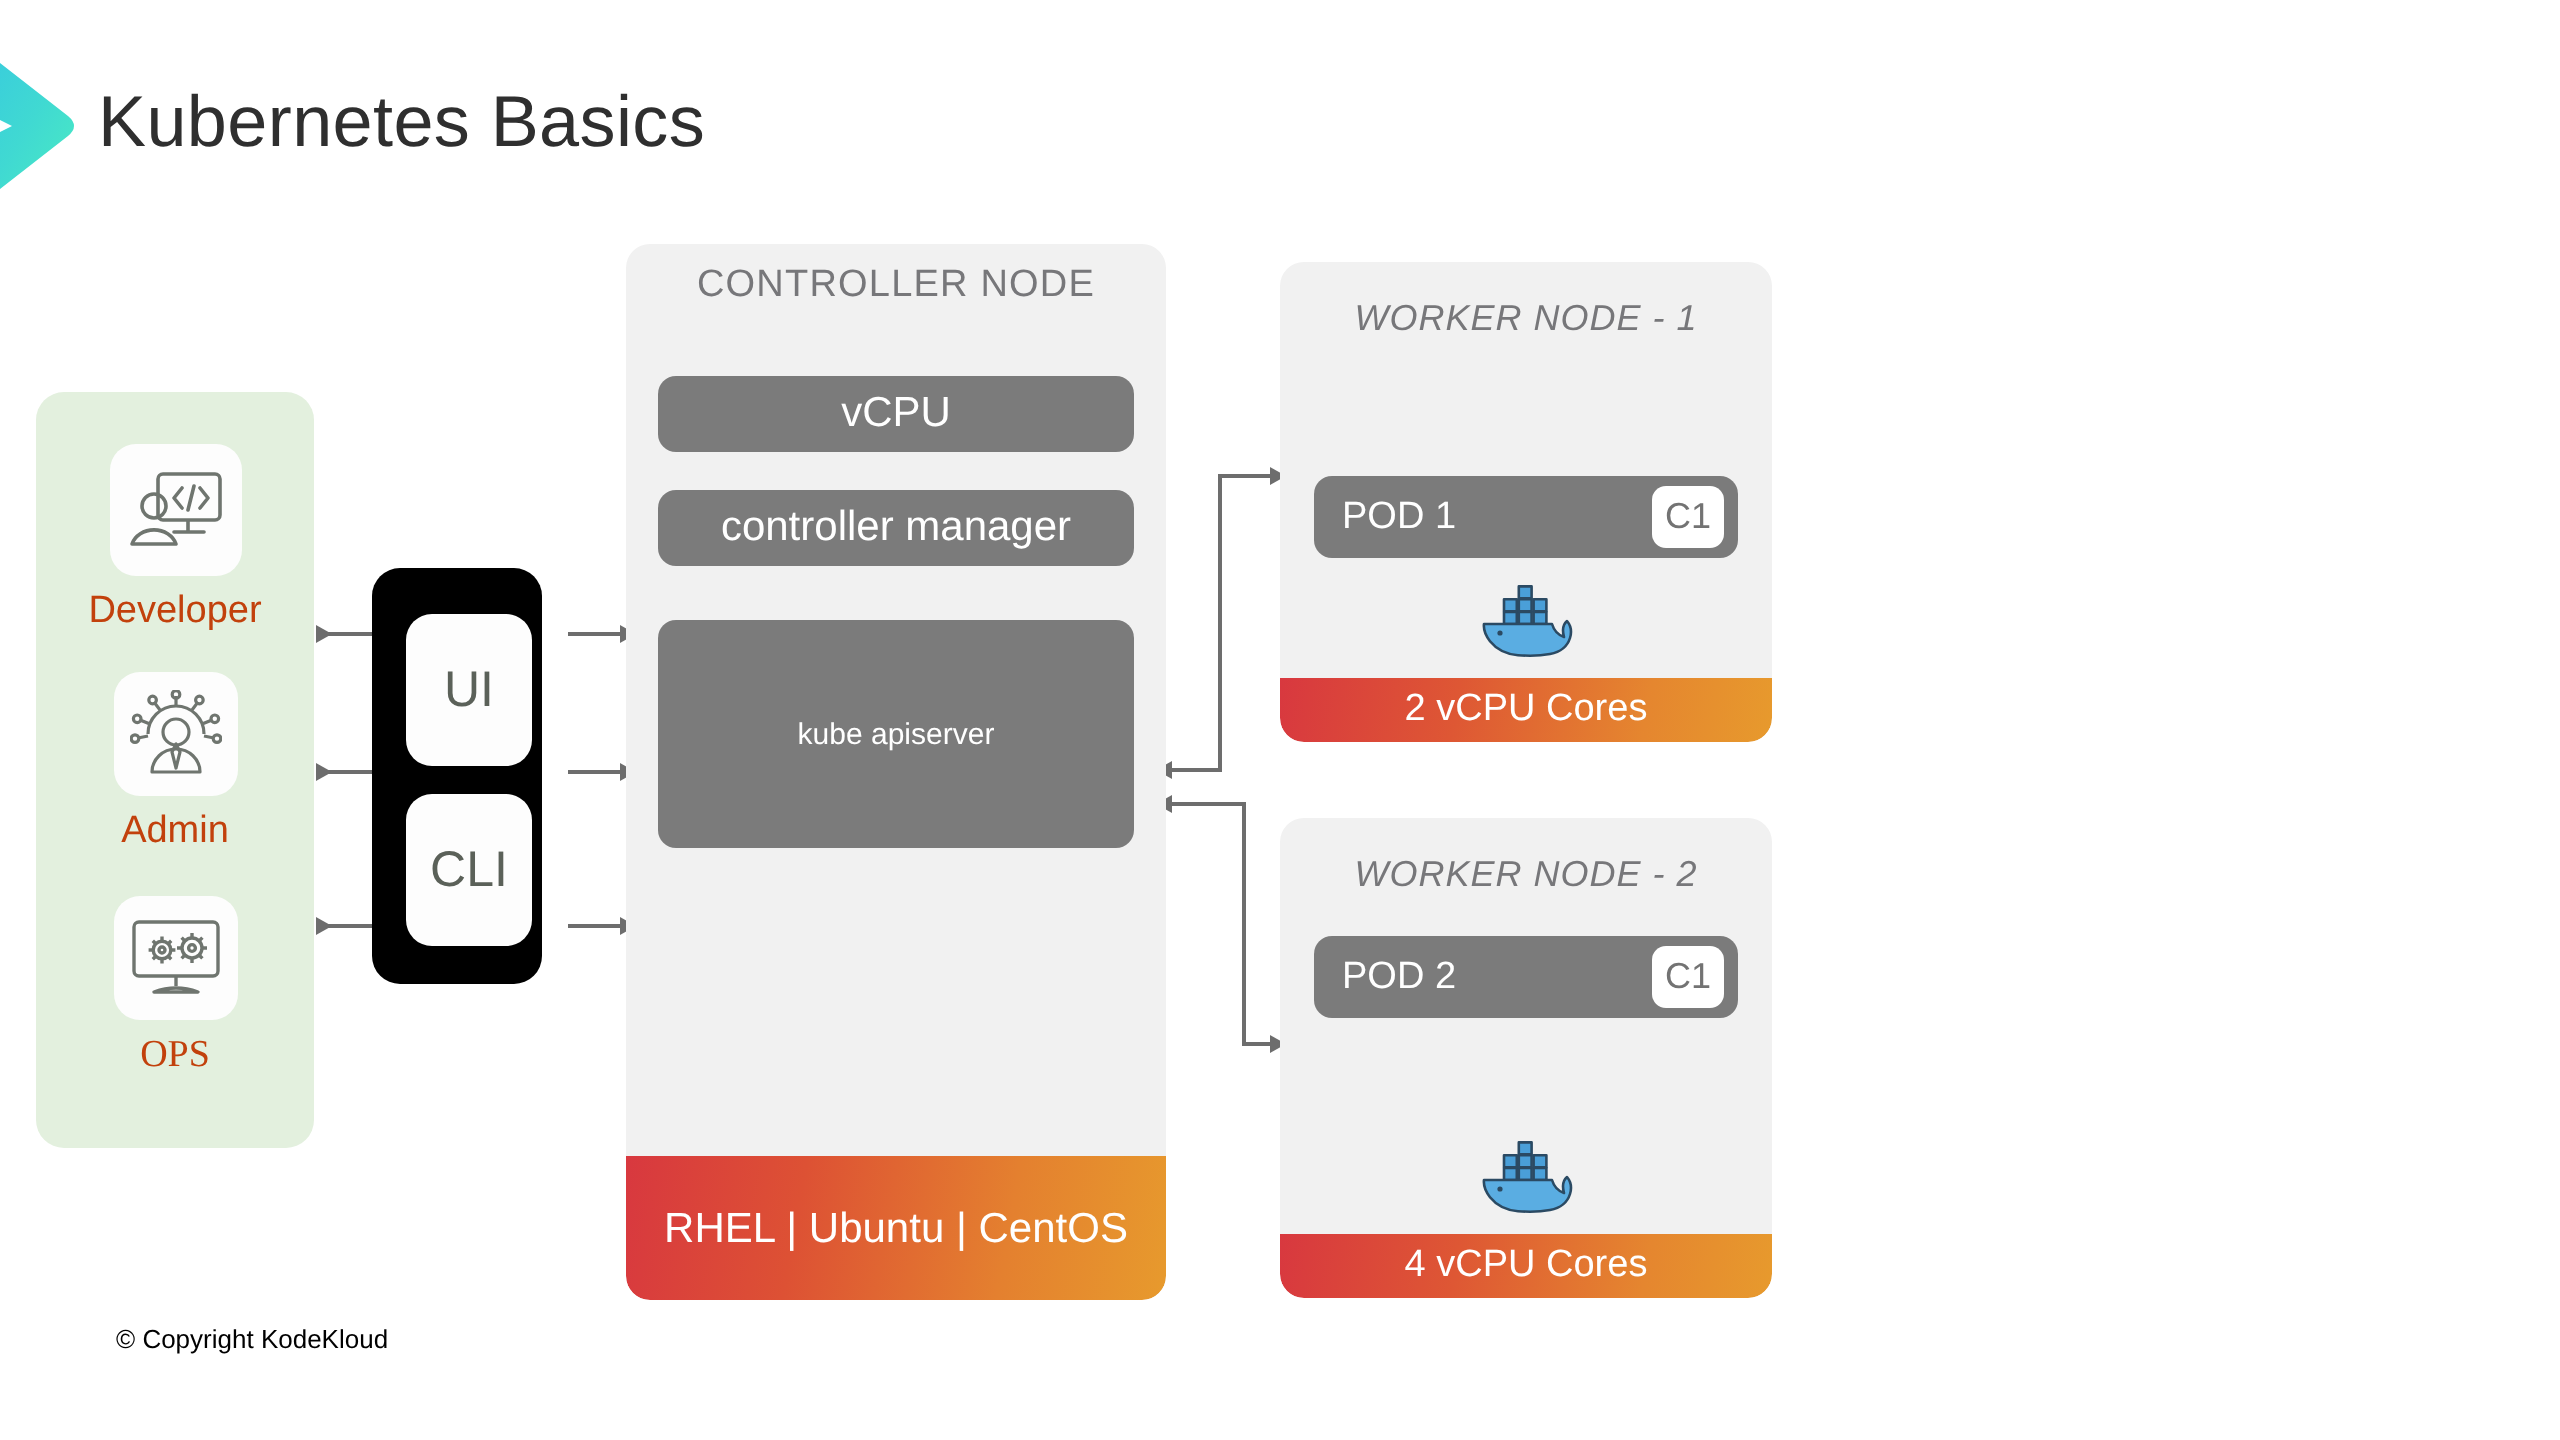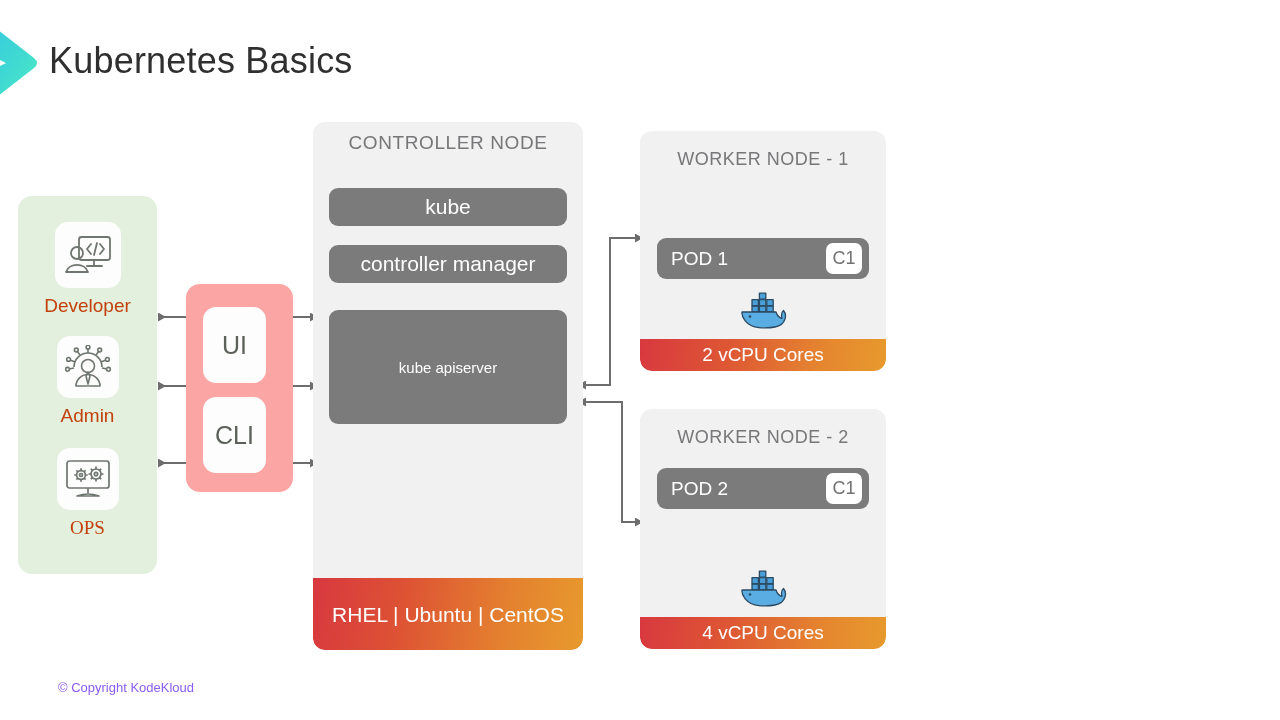--- a/index.html
+++ b/index.html
@@ -34,22 +34,22 @@
     margin-top: 6px; font-size: 19px; color: #c2410c; font-weight: 400;
     line-height: 24px;
   }
   .role-1 { top: 26px; }
   .role-2 { top: 140px; }
   .role-3 { top: 252px; font-family: Liberation Serif, serif; }
   .role-2 .role-tile, .role-3 .role-tile { width: 62px; height: 62px; }
 
   
   .uicli-panel {
-    position: absolute; left: 186px; top: 284px; width: 107px; height: 208px;
-    background: #fca5a5; border-radius: 14px;
+    position: absolute; left: 186px; top: 284px; width: 85px; height: 208px;
+    background: #000000; border-radius: 14px;
   }
   .uicli-box {
     position: absolute; left: 17px; width: 63px; height: 76px;
     background: #fdfdfd; border-radius: 13px;
     display: flex; align-items: center; justify-content: center;
     font-size: 25px; color: #5b6159;
   }
   .uicli-box.ui  { top: 23px; }
   .uicli-box.cli { top: 113px; }
 
@@ -85,21 +85,21 @@
 
   
   .worker-node {
     position: absolute; left: 640px; width: 246px;
     background: #f1f1f1; border-radius: 12px; overflow: hidden;
   }
   .worker-1 { top: 131px; height: 240px; }
   .worker-2 { top: 409px; height: 240px; }
   .worker-title {
     text-align: center; color: #77777a; font-size: 18px;
-    letter-spacing: .5px; margin-top: 18px;
+    letter-spacing: .5px; margin-top: 18px; font-style: italic;
   }
   .pod-box {
     position: absolute; left: 17px; width: 212px; height: 41px;
     background: #7b7b7b; border-radius: 9px;
     display: flex; align-items: center; padding: 0 7px 0 14px;
   }
   .pod-label { color: #fff; font-size: 19px; flex: 1; }
   .container-badge {
     width: 36px; height: 31px; background: #fff; border-radius: 7px;
     display: flex; align-items: center; justify-content: center;
@@ -108,22 +108,22 @@
   .docker-whale { position: absolute; left: 50%; transform: translateX(-50%); }
   .cpu-bar {
     position: absolute; left: 0; bottom: 0; width: 246px; height: 32px;
     background: linear-gradient(100deg, #d8383f 0%, #de5734 36%, #e5862f 74%, #e79a2d 100%);
     display: flex; align-items: center; justify-content: center;
     color: #fff; font-size: 19px; border-radius: 0 0 12px 12px;
   }
 
   
   .copyright {
-    position: absolute; left: 58px; top: 680px;
-    font-size: 13px; color: #8b5cf6;
+    position: absolute; left: 58px; top: 662px;
+    font-size: 13px; color: #000000;
   }
 </style>
 </head>
 <body>
 
 <div id="slide">
 
   <svg class="logo-chevron" viewBox="0 0 66 98">
     <defs>
       <linearGradient id="logoGrad" x1="0" y1="0" x2="1" y2="1">
@@ -223,21 +223,21 @@
     </div>
   </div>
 
   <div class="uicli-panel">
     <div class="uicli-box ui">UI</div>
     <div class="uicli-box cli">CLI</div>
   </div>
 
   <div class="controller-node">
     <div class="node-title">CONTROLLER NODE</div>
-    <div class="comp-box comp-etcd">kube</div>
+    <div class="comp-box comp-etcd">vCPU</div>
     <div class="comp-box comp-ctrlmgr">controller manager</div>
     <div class="comp-box comp-apiserver">kube apiserver</div>
     <div class="os-bar">RHEL | Ubuntu | CentOS</div>
   </div>
 
   <div class="worker-node worker-1">
     <div class="worker-title">WORKER NODE - 1</div>
     <div class="cpu-bar">2 vCPU Cores</div>
   </div>
   <div class="pod-box" style="left:657px; top:238px;">

